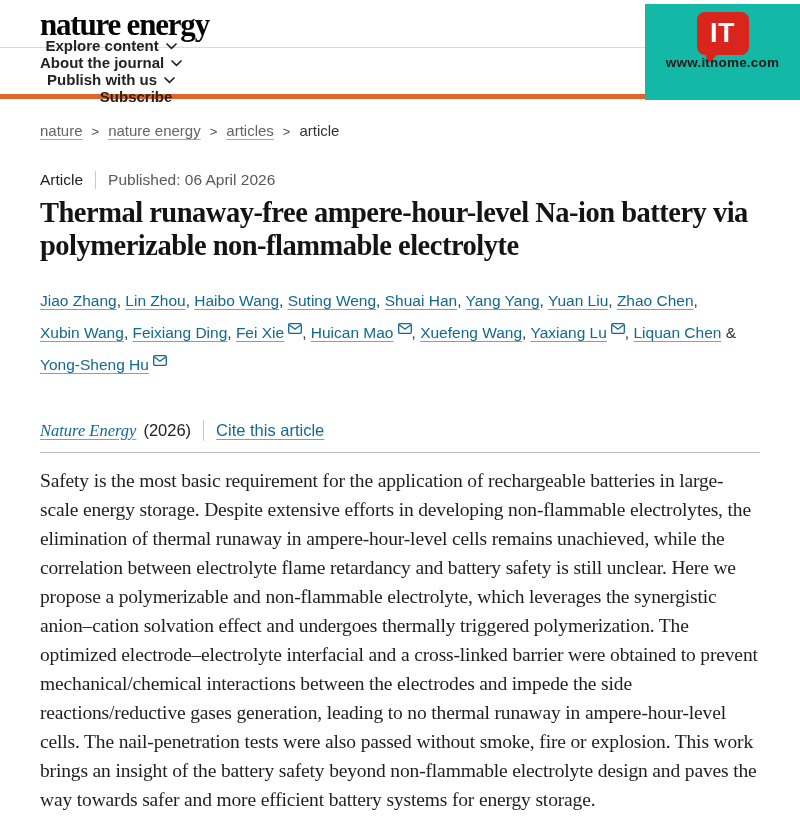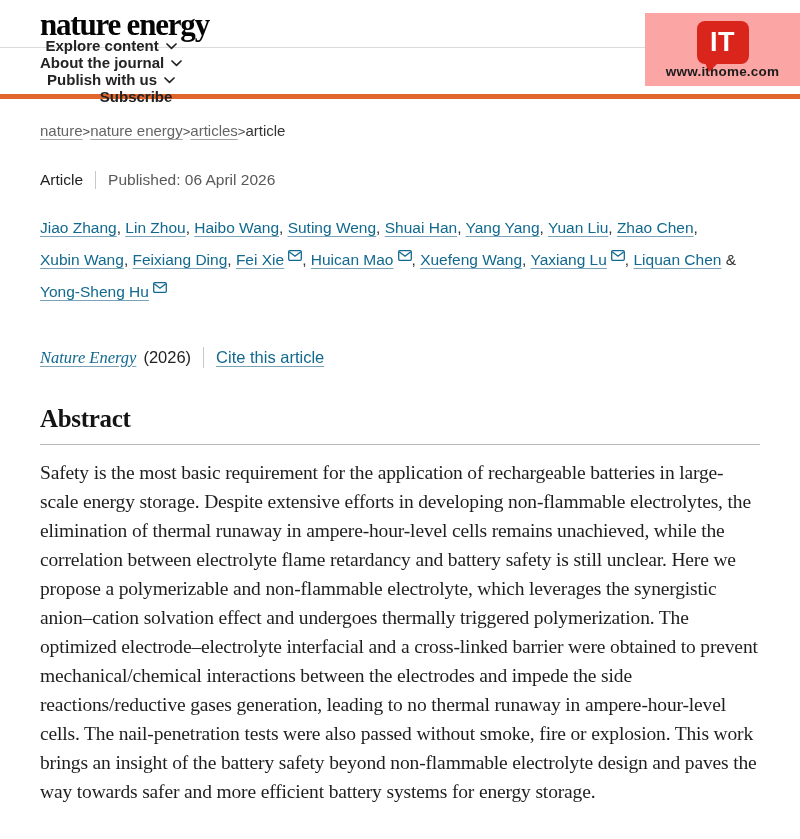--- a/index.html
+++ b/index.html
@@ -18,32 +18,32 @@
   .masthead{height:48px;border-bottom:1px solid #dadada;display:flex;align-items:center;padding-left:40px;}
   .brand{font-family:"Liberation Serif",serif;font-weight:700;font-size:31px;letter-spacing:-1.2px;color:#050505;margin-top:2px;cursor:pointer;}
   
   .navbar{height:46px;display:flex;align-items:center;padding-left:40px;font-size:15px;font-weight:700;color:#232323;}
   .nav-link{display:inline-flex;align-items:center;gap:7px;color:#232323;cursor:pointer;margin-right:34px;}
   .nav-link svg{margin-top:2px;}
   .nav-sep{width:1px;align-self:stretch;background:#d8d8d8;margin:0 0 0 -6px;}
   .nav-link.last{margin-left:28px;margin-right:12px;}
   .accent-bar{height:5px;background:var(--accent-orange);}
   
-  .watermark{position:absolute;top:13px;right:0;width:155px;height:73px;background:#fca5a5;z-index:6;
+  .watermark{position:absolute;top:4px;right:0;width:155px;height:96px;background:#14b8a6;z-index:6;
     display:flex;flex-direction:column;align-items:center;padding-top:8px;}
   .wm-row{display:flex;align-items:flex-start;gap:5px;}
   .it-badge{position:relative;width:52px;height:43px;background:var(--badge-red);border-radius:8px;
     display:flex;align-items:center;justify-content:center;color:#fff;font-weight:700;font-size:27px;letter-spacing:0.5px;}
   .it-badge::after{content:"";position:absolute;left:8px;bottom:-8px;width:0;height:0;
     border-left:4px solid transparent;border-right:9px solid transparent;border-top:9px solid var(--badge-red);}
   .wm-cn{font-family:"DejaVu Serif",serif;font-weight:700;font-size:31px;line-height:43px;color:#0d0d0d;letter-spacing:3px;}
   .wm-url{font-size:13.5px;font-weight:700;color:#1b1b1b;letter-spacing:0.2px;}
   
   main{padding:0 40px;}
-  .breadcrumb{margin-top:23px;font-size:15px;display:flex;align-items:center;color:#646464;}
+  .breadcrumb{margin-top:23px;font-size:15px;display:flex;align-items:center;gap:9px;color:#646464;}
   .crumb{color:#646464;text-decoration:underline;text-decoration-color:#a6a6a6;text-underline-offset:3px;cursor:pointer;}
   .crumb-sep{color:#4d4d4d;font-size:13px;margin-top:1px;}
   .crumb-current{color:#333333;}
   .meta{margin-top:32px;display:flex;align-items:center;font-size:15.5px;}
   .meta-type{color:#222;}
   .meta-div{width:1px;height:18px;background:#c8c8c8;margin:0 12px;}
   .meta-pub{color:#595959;}
   h1.title{margin:7px 0 0;font-family:"Liberation Serif",serif;font-weight:700;font-size:28.5px;line-height:33px;
     letter-spacing:-0.5px;color:#141414;max-width:710px;}
   .authors{margin-top:23px;font-size:15.5px;line-height:32px;max-width:724px;color:#2e2e2e;}
@@ -118,20 +118,21 @@
 
   <div class="meta">
     <span class="meta-type">Article</span>
     <span class="meta-div"></span>
     <span class="meta-pub">
       <span>Published:</span>
       <span>06 April 2026</span>
     </span>
   </div>
 
+  <h1 class="title">Thermal runaway-free ampere-hour-level Na-ion battery via polymerizable non-flammable electrolyte</h1>
 
   <p class="authors"><a class="author">Jiao Zhang</a><span class="author-sep">, </span><a class="author">Lin Zhou</a><span class="author-sep">, </span><a class="author">Haibo Wang</a><span class="author-sep">, </span><a class="author">Suting Weng</a><span class="author-sep">, </span><a class="author">Shuai Han</a><span class="author-sep">, </span><a class="author">Yang Yang</a><span class="author-sep">, </span><a class="author">Yuan Liu</a><span class="author-sep">, </span><a class="author">Zhao Chen</a><span class="author-sep">, </span><a class="author">Xubin Wang</a><span class="author-sep">, </span><a class="author">Feixiang Ding</a><span class="author-sep">, </span><a class="author">Fei Xie</a><svg class="email-icon" width="14" height="11" viewBox="0 0 14 11" style="display: inline-block;">
         <rect x="0.7" y="0.7" width="12.6" height="9.6" rx="1.2" fill="none" stroke="currentColor" stroke-width="1.3"></rect>
         <path d="M1.2 1.7 L7 6.2 L12.8 1.7" fill="none" stroke="currentColor" stroke-width="1.3"></path>
       </svg><span class="author-sep">, </span><a class="author">Huican Mao</a><svg class="email-icon" width="14" height="11" viewBox="0 0 14 11" style="display: inline-block;">
         <rect x="0.7" y="0.7" width="12.6" height="9.6" rx="1.2" fill="none" stroke="currentColor" stroke-width="1.3"></rect>
         <path d="M1.2 1.7 L7 6.2 L12.8 1.7" fill="none" stroke="currentColor" stroke-width="1.3"></path>
       </svg><span class="author-sep">, </span><a class="author">Xuefeng Wang</a><span class="author-sep">, </span><a class="author">Yaxiang Lu</a><svg class="email-icon" width="14" height="11" viewBox="0 0 14 11" style="display: inline-block;">
         <rect x="0.7" y="0.7" width="12.6" height="9.6" rx="1.2" fill="none" stroke="currentColor" stroke-width="1.3"></rect>
         <path d="M1.2 1.7 L7 6.2 L12.8 1.7" fill="none" stroke="currentColor" stroke-width="1.3"></path>
@@ -141,18 +142,17 @@
       </svg></p>
 
   <div class="journal-row">
     <a class="journal-link">Nature Energy</a>
     <span class="journal-year">(2026)</span>
     <span class="jr-div"></span>
     <a class="cite-link">Cite this article</a>
   </div>
 
   <section>
-    <h2 class="abstract-h">Abstract</h2>
     <hr class="abstract-rule">
     <p class="abstract-text">Safety is the most basic requirement for the application of rechargeable batteries in large-scale energy storage. Despite extensive efforts in developing non-flammable electrolytes, the elimination of thermal runaway in ampere-hour-level cells remains unachieved, while the correlation between electrolyte flame retardancy and battery safety is still unclear. Here we propose a polymerizable and non-flammable electrolyte, which leverages the synergistic anion–cation solvation effect and undergoes thermally triggered polymerization. The optimized electrode–electrolyte interfacial and a cross-linked barrier were obtained to prevent mechanical/chemical interactions between the electrodes and impede the side reactions/reductive gases generation, leading to no thermal runaway in ampere-hour-level cells. The nail-penetration tests were also passed without smoke, fire or explosion. This work brings an insight of the battery safety beyond non-flammable electrolyte design and paves the way towards safer and more efficient battery systems for energy storage.</p>
   </section>
 
 </main>
 
 </body></html>

